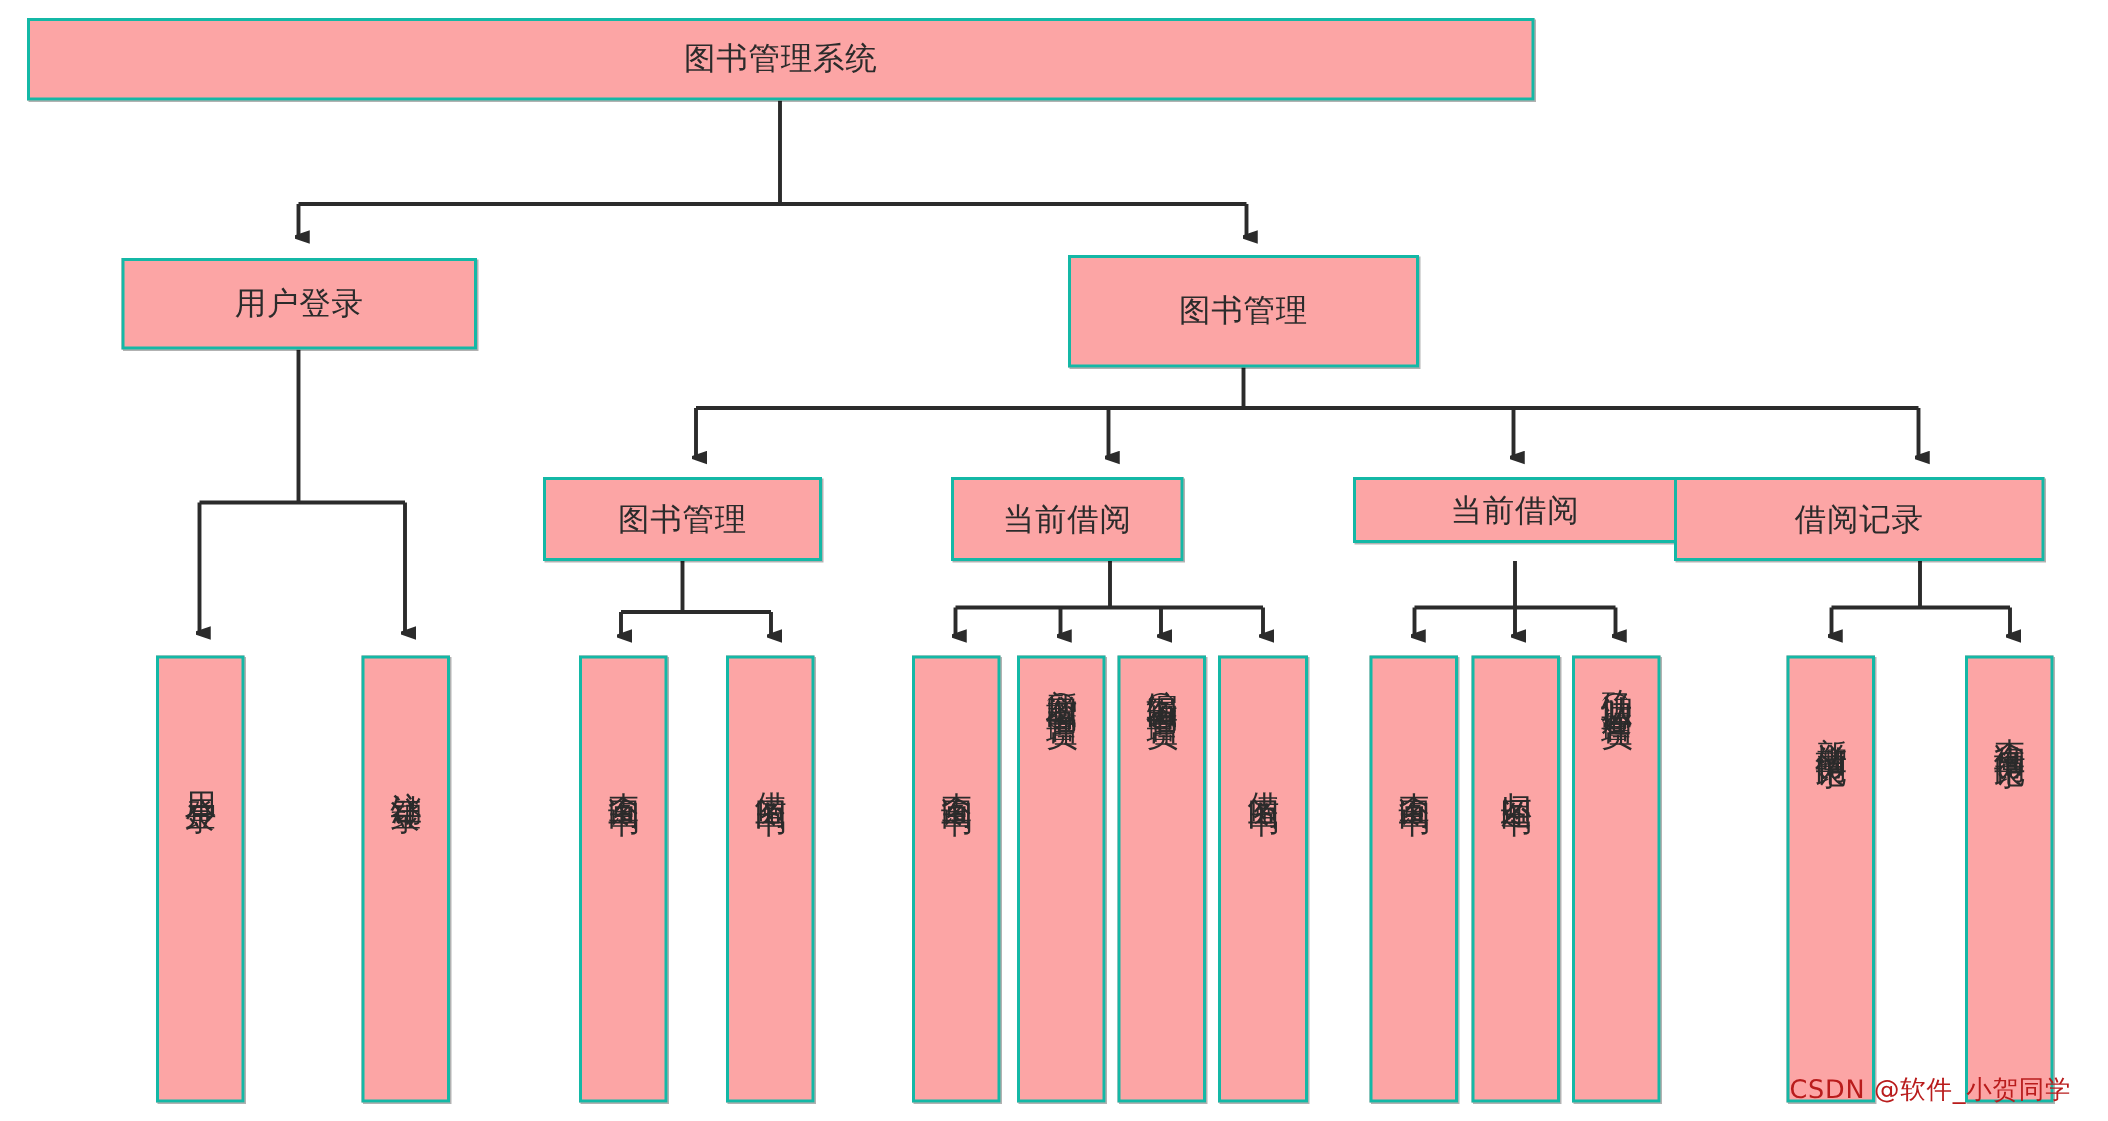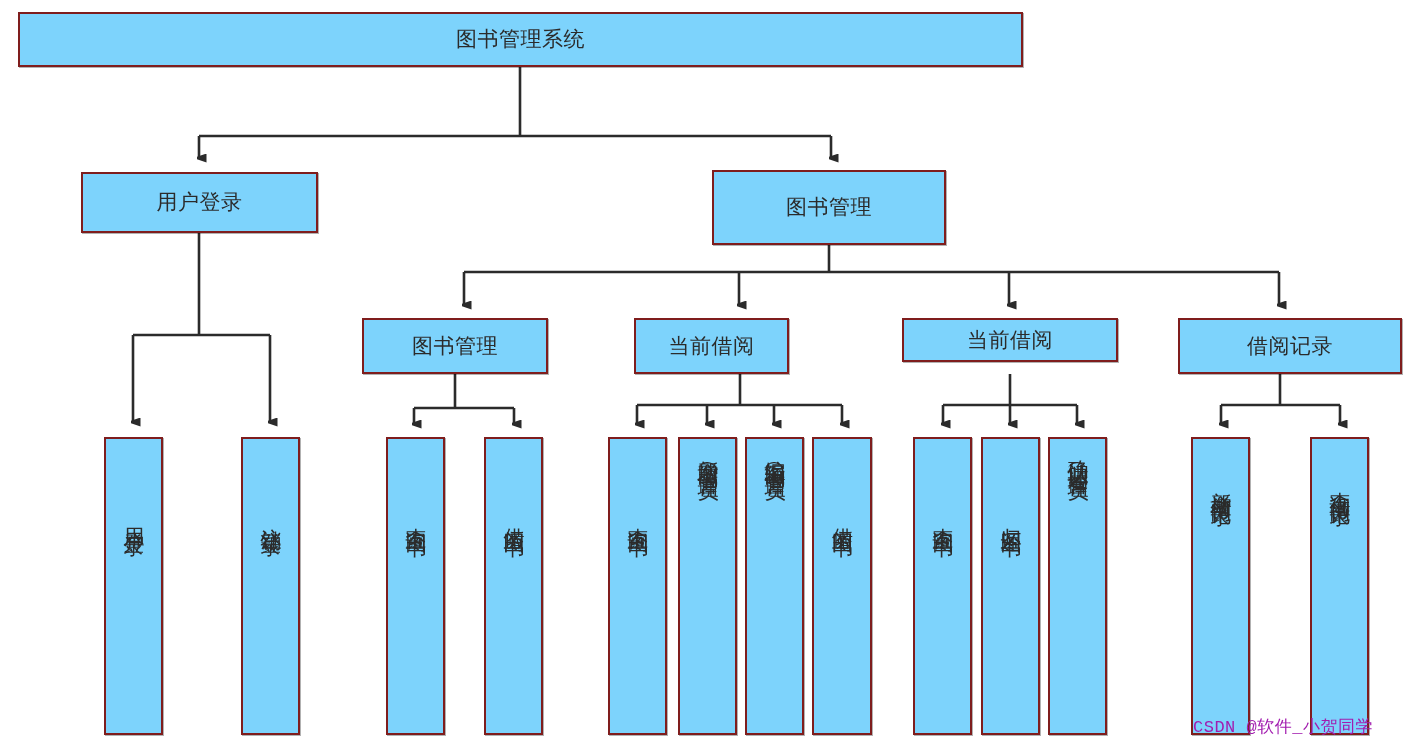--- a/index.html
+++ b/index.html
@@ -21,22 +21,22 @@
     position: absolute;
     left: 0;
     top: 0;
     width: 1405px;
     height: 747px;
     pointer-events: none;
   }
   .node {
     position: absolute;
     box-sizing: border-box;
-    border: 2px solid #7f1d1d;
-    background: #7dd3fc;
+    border: 2px solid #14b8a6;
+    background: #fca5a5;
     display: flex;
     align-items: center;
     justify-content: center;
     box-shadow: 1px 1px 0 rgba(0,0,0,0.30);
   }
   .node .lbl {
     color: #2b2b2b;
     font-size: 21px;
     line-height: 1.18;
     letter-spacing: 0.5px;
@@ -50,25 +50,24 @@
   .node.vert .lbl {
     writing-mode: vertical-rl;
     text-orientation: upright;
     -webkit-writing-mode: vertical-rl;
     white-space: nowrap;
     font-size: 21px;
     letter-spacing: 3px;
   }
   .watermark {
     position: absolute;
-    color: #a21caf;
+    color: #b91c1c;
     font-size: 17px;
     letter-spacing: 0.5px;
     white-space: nowrap;
-    font-family: Liberation Mono, monospace;
   }
 </style>
 </head>
 <body>
 
 <div id="canvas">
 
   <svg class="connectors" viewBox="0 0 1405 747" xmlns="http://www.w3.org/2000/svg">
     <defs>
       <marker id="arrow" markerWidth="10" markerHeight="10" refX="4.5" refY="7.5" orient="auto" markerUnits="userSpaceOnUse">
@@ -136,21 +135,21 @@
   </div>
 
   <div class="node" style="left:634px; top:318px; width:155px; height:56px;">
     <span class="lbl">当前借阅</span>
   </div>
 
   <div class="node" style="left:902px; top:318px; width:216px; height:44px;">
     <span class="lbl">当前借阅</span>
   </div>
 
-  <div class="node" style="left:1178px; top:318px; width:224px; height:56px;">
+  <div class="node" style="left:1116px; top:318px; width:247px; height:56px;">
     <span class="lbl">借阅记录</span>
   </div>
 
   <div class="node vert" style="left:104px; top:437px; width:59px; height:298px; padding-top:72px;">
     <span class="lbl">用户登录</span>
   </div>
   <div class="node vert" style="left:241px; top:437px; width:59px; height:298px; padding-top:72px;">
     <span class="lbl">注销登录</span>
   </div>
 

